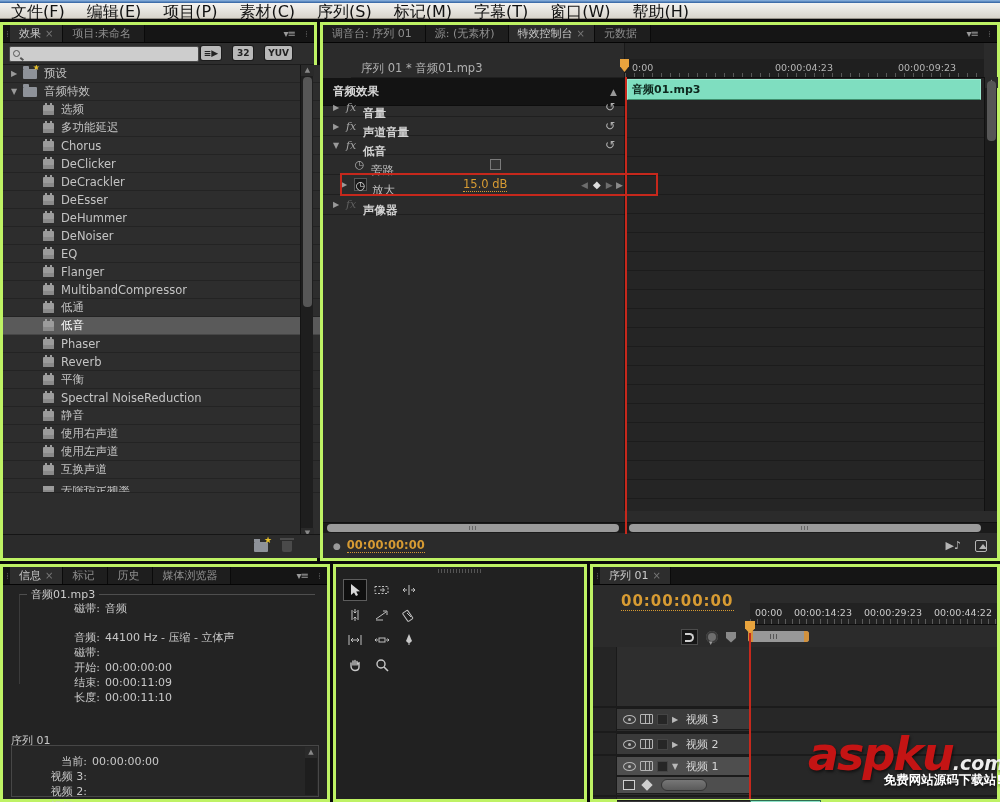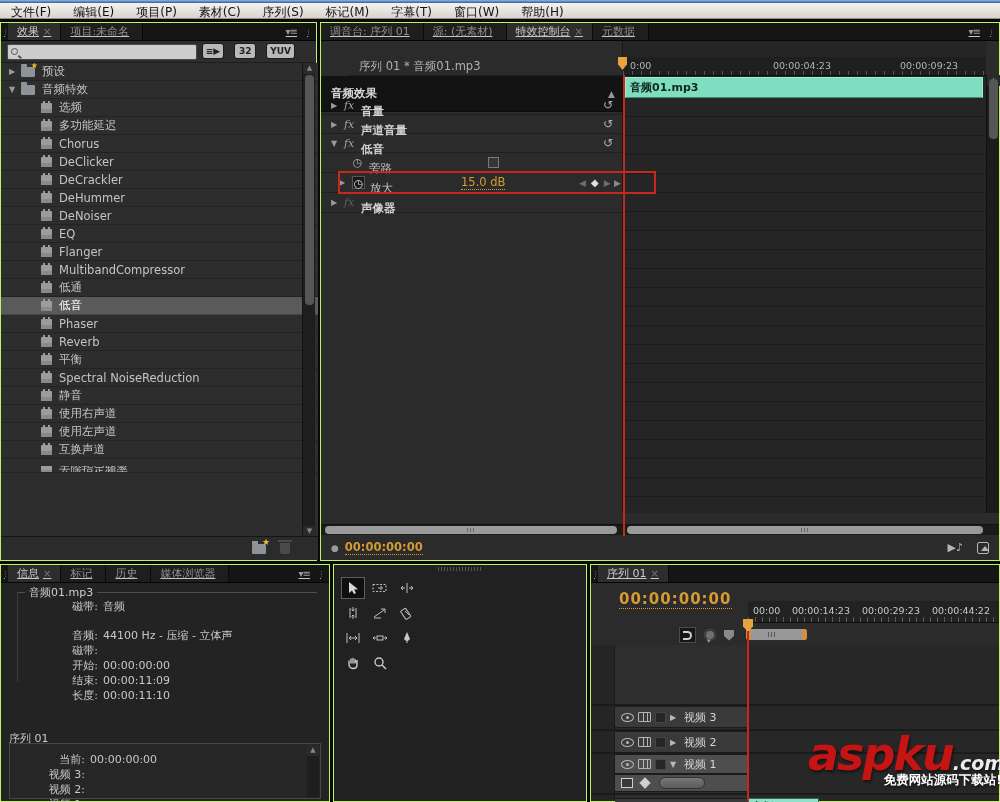--- a/index.html
+++ b/index.html
@@ -5,24 +5,24 @@
   html,body{margin:0;padding:0;background:#000;}
   *{box-sizing:border-box;}
   #app{position:relative;width:1000px;height:802px;background:#0a0a0a;overflow:hidden;
        font-family:"DejaVu Sans","Liberation Sans",sans-serif;color:#c6c6c6;
        -webkit-font-smoothing:antialiased;}
   
   .top-edge{position:absolute;left:0;top:0;width:1000px;height:3px;
     background:linear-gradient(#8fb6e2,#2f5f9e);}
   .menubar{position:absolute;left:0;top:3px;width:1000px;height:16px;
     background:linear-gradient(#f4f3f1,#d8d4cc);border-bottom:1px solid #979289;
-    display:flex;font-size:12px;color:#111;}
+    display:flex;font-size:16px;color:#111;}
   .menu-item{padding:0 11px;line-height:18px;cursor:default;}
   
-  .panel{position:absolute;background:#2b2b2b;border:1px solid #bef264;text-decoration:underline;}
+  .panel{position:absolute;background:#2b2b2b;border:3px solid #bef264;}
   .tabbar{display:flex;align-items:stretch;background:#151515;height:18px;
     font-size:11px;color:#8f8f8f;border-bottom:1px solid #050505;}
   .tab{display:flex;align-items:center;gap:4px;padding:0 9px;background:#1e1e1e;
     border-right:1px solid #0a0a0a;white-space:nowrap;}
   .tab.active{background:#2d2d2d;color:#cbcbcb;}
   .tab-close{color:#777;font-size:10px;line-height:1;}
   .grip{color:#4f4f4f;font-size:9px;width:7px;text-align:center;letter-spacing:-2px;line-height:18px;}
   .tabbar-end{margin-left:auto;display:flex;align-items:center;gap:7px;padding:0 5px;color:#9a9a9a;font-size:10px;}
   .pmenu{letter-spacing:-1px;}
   
@@ -62,21 +62,21 @@
   .icon-trash{position:relative;width:10px;height:11px;background:#4a4a4a;border-radius:0 0 2px 2px;}
   .icon-trash::before{content:"";position:absolute;left:-2px;top:-3px;width:14px;height:2px;background:#4a4a4a;}
   
   #ec-panel{left:320px;top:22px;width:680px;height:539px;background:#2b2b2b;}
   .ec-body{position:absolute;left:0;top:18px;right:0;bottom:0;}
   .ec-left{position:absolute;left:0;top:0;width:302px;bottom:47px;background:#2b2b2b;border-right:1px solid #191919;}
   .ec-row{position:absolute;left:0;width:302px;height:19px;display:flex;align-items:center;
     font-size:11.5px;color:#c9c9c9;border-bottom:1px solid rgba(0,0,0,.28);padding-left:10px;}
   .ec-header{top:16px;color:#b0b0b0;margin-left:28px;}
   .ec-show{position:absolute;right:8px;color:#999;font-size:9px;}
-  .ec-section{top:35px;height:36px;background:#131313;font-weight:bold;color:#d8d8d8;}
+  .ec-section{top:35px;height:28px;background:#131313;font-weight:bold;color:#d8d8d8;}
   .ec-collapse{position:absolute;right:8px;color:#999;font-size:9px;}
   .r-vol{top:55px;}.r-cvol{top:74px;}.r-bass{top:93px;}
   .r-byp{top:112px;height:20px;}.r-amp{top:132px;height:20px;}.r-pan{top:152px;height:20px;}
   .ec-tw{width:13px;font-size:8px;color:#9a9a9a;}
   .fxg{font-family:"DejaVu Serif","Liberation Serif",serif;font-style:italic;color:#a5a5a5;width:17px;font-size:11px;}
   .fxg.dim{color:#5f5f5f;}
   .ec-name{font-weight:bold;color:#d2d2d2;margin-top:12px;}
   .ec-name.plain{font-weight:normal;color:#c0c0c0;}
   .ec-reset{position:absolute;right:10px;color:#b0b0b0;font-size:12px;}
   .stopw{width:13px;height:13px;margin-right:5px;color:#aeaeae;font-size:11px;line-height:13px;text-align:center;}
@@ -280,20 +280,25 @@
           <span class="tlabel">DeClicker</span>
         </div>
         <div class="trow k-fx">
 
           <span class="ticon"></span>
           <span class="tlabel">DeCrackler</span>
         </div>
         <div class="trow k-fx">
 
           <span class="ticon"></span>
+          <span class="tlabel">DeEsser</span>
+        </div>
+        <div class="trow k-fx">
+
+          <span class="ticon"></span>
           <span class="tlabel">DeHummer</span>
         </div>
         <div class="trow k-fx">
 
           <span class="ticon"></span>
           <span class="tlabel">DeNoiser</span>
         </div>
         <div class="trow k-fx">
 
           <span class="ticon"></span>

